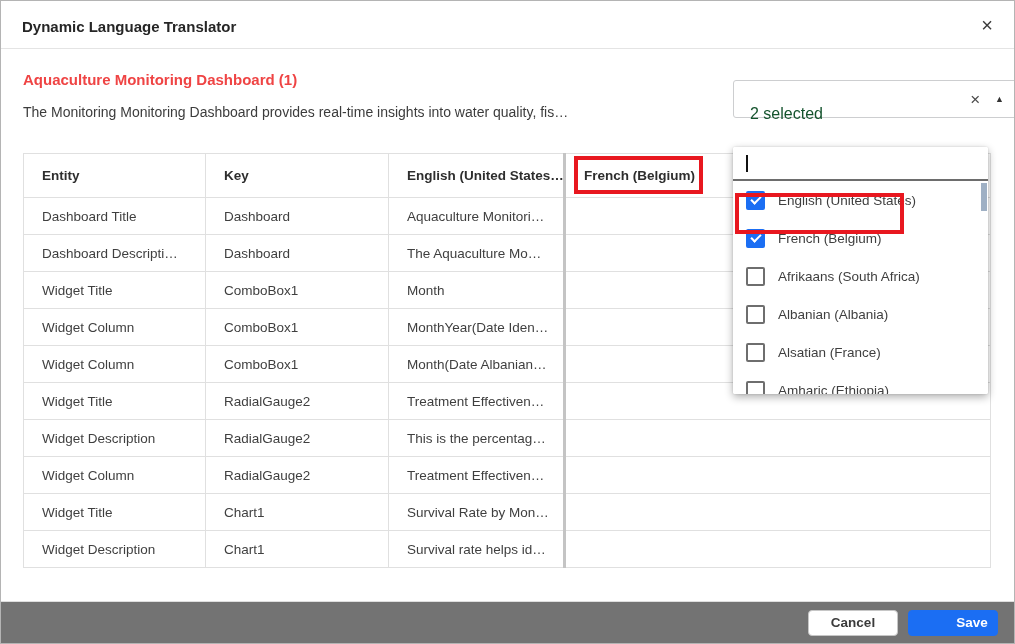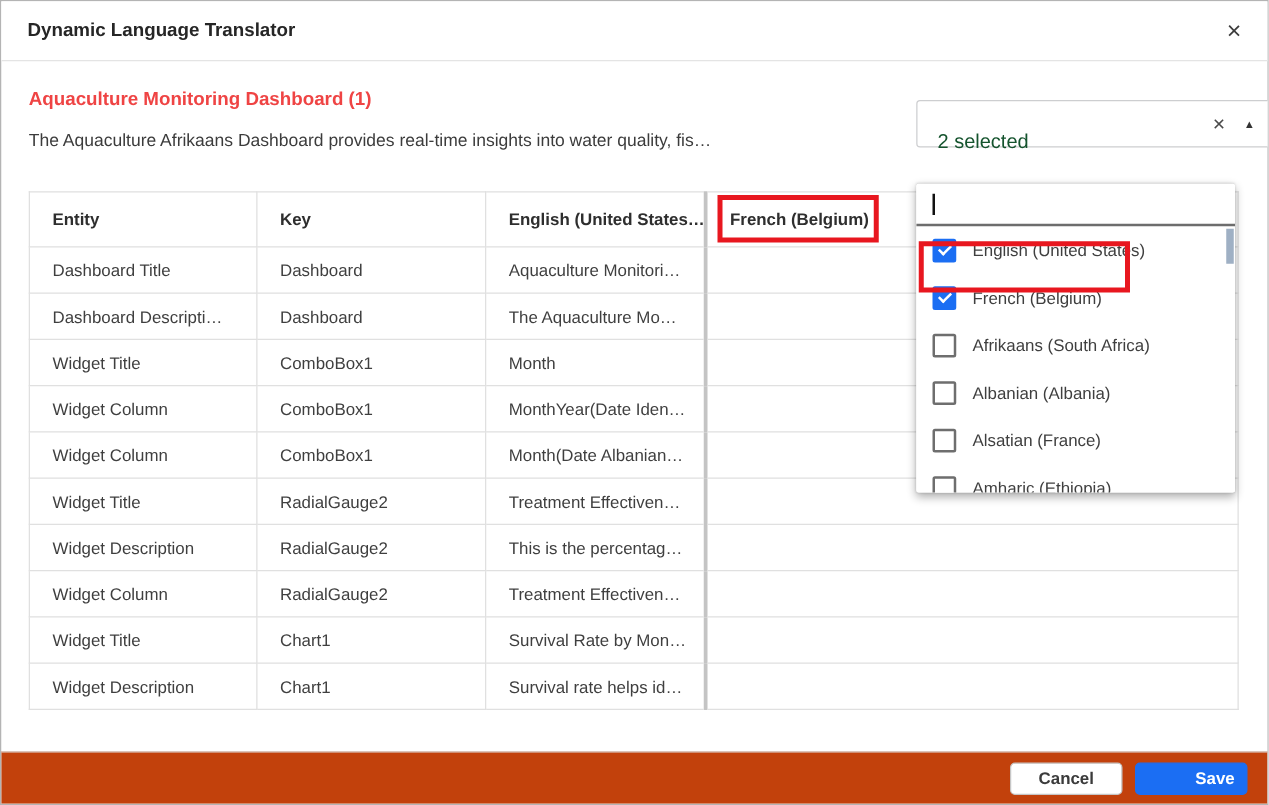--- a/index.html
+++ b/index.html
@@ -2,22 +2,22 @@
 <html><head>
 <meta charset="utf-8">
 <style>
   html,body { margin:0; padding:0; background:#fff; }
   body { width:1015px; height:644px; font-family:"Liberation Sans",sans-serif; }
   .dialog { position:relative; width:1013px; height:642px; border:1px solid #b4b4b4;
             background:#fff; overflow:hidden; box-sizing:content-box; }
 
   
   .titlebar { position:absolute; top:0; left:0; right:0; height:48px;
-              border-bottom:1px solid #e4e4e4; display:flex; align-items:center;
-              justify-content:space-between; padding:0 21px; box-sizing:border-box; background:#fff; }
+              border-bottom:1px solid #e4e4e4; display:flex; align-items:flex-end;
+              justify-content:space-between; padding:13px 21px; box-sizing:border-box; background:#fff; }
   .titlebar .title { font-size:15px; font-weight:700; color:#262626; }
   .titlebar .close { font-size:20px; line-height:20px; color:#3c3c3c; cursor:pointer; font-weight:400; }
 
   
   .sec-title { position:absolute; left:22px; top:70px; margin:0; font-size:15px;
                font-weight:700; color:#ef4444; }
   .sec-desc  { position:absolute; left:22px; top:103px; margin:0; font-size:14px; color:#3c3c3c; }
 
   
   table.tr-table { position:absolute; left:22px; top:152px; width:967px;
@@ -53,40 +53,40 @@
   .cb { width:15px; height:15px; border:2px solid #6e6e6e; border-radius:2px;
         background:#fff; margin-right:13px; flex:none; position:relative; }
   .cb.checked { background:#1b6ef3; border-color:#1b6ef3; }
   .cb.checked::after { content:""; position:absolute; left:3px; top:3px; width:8px; height:4px;
         border-left:2px solid #fff; border-bottom:2px solid #fff; transform:rotate(-45deg); }
   .ms-opt .lbl { font-size:13.5px; color:#3f3f3f; }
   .ms-thumb { position:absolute; right:1px; top:36px; width:6px; height:28px;
               background:#9fb0c4; z-index:25; }
 
   
-  .footer { position:absolute; left:0; right:0; bottom:0; height:42px; background:#c2410c;
+  .footer { position:absolute; left:0; right:0; bottom:0; height:42px; background:#737373;
             border-top:1px solid #dedede; display:flex; align-items:center;
             justify-content:flex-end; gap:10px; padding-right:16px; box-sizing:border-box; }
   .btn { height:26px; min-width:90px; border-radius:4px; font-family:"Liberation Sans",sans-serif;
          font-size:13.5px; font-weight:600; cursor:pointer; }
   .btn-cancel { background:#fff; border:1px solid #c6c6c6; color:#3b3b3b; }
   .btn-save   { background:#1b6ef3; border:1px solid #1b6ef3; color:#fff;padding-left:44px; }
 </style>
 </head>
 <body>
 
 <div class="dialog">
 
   <div class="titlebar">
     <span class="title">Dynamic Language Translator</span>
     <span class="close">×</span>
   </div>
 
   <h2 class="sec-title">Aquaculture Monitoring Dashboard (1)</h2>
-  <p class="sec-desc">The Aquaculture Afrikaans Dashboard provides real-time insights into water quality, fis…</p>
+  <p class="sec-desc">The Monitoring Monitoring Dashboard provides real-time insights into water quality, fis…</p>
 
   <table class="tr-table">
     <colgroup>
       <col style="width:182px">
         <col style="width:183px">
         <col style="width:176px">
         <col style="width:426px">
     </colgroup>
     <thead>
       <tr id="thead-row">

